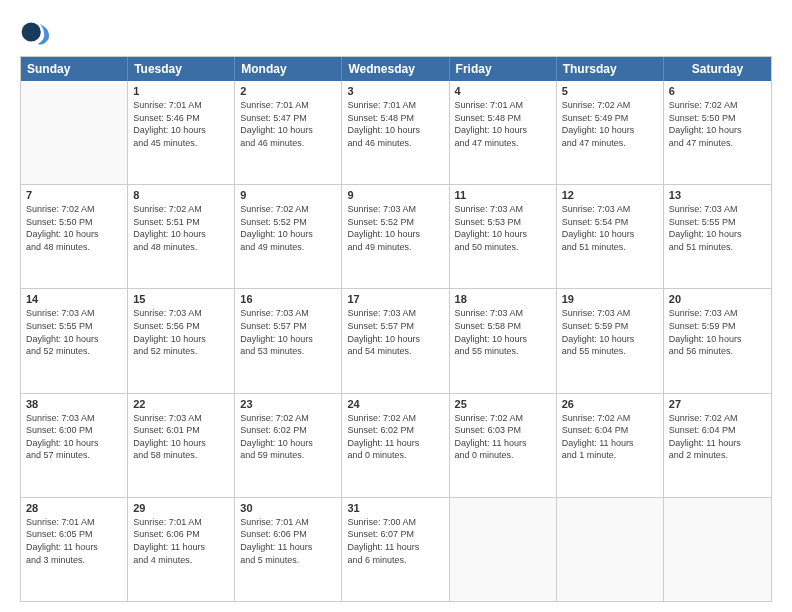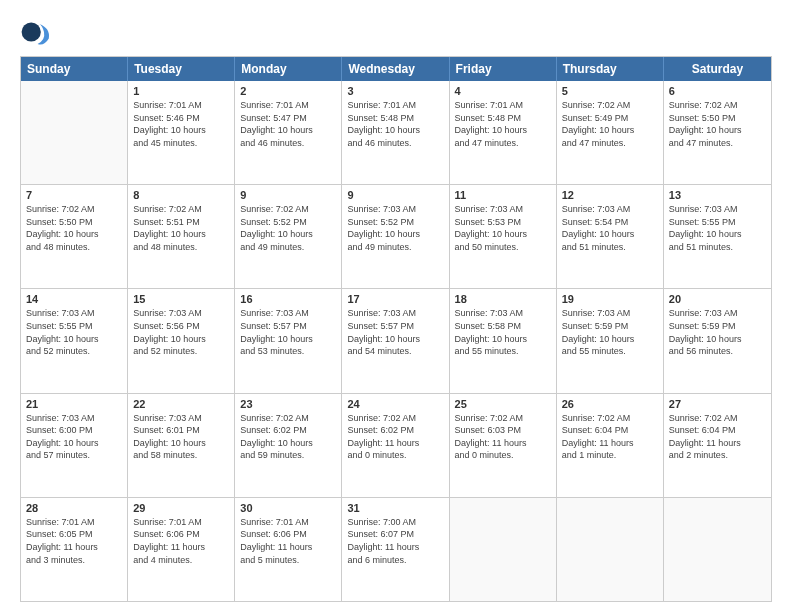--- a/index.html
+++ b/index.html
@@ -281,21 +281,21 @@
           <div class="cal-cell">
             <div class="day-num">20</div>
             <div class="day-info" style="white-space: pre-line;">Sunrise: 7:03 AM
 Sunset: 5:59 PM
 Daylight: 10 hours
 and 56 minutes.</div>
           </div>
         </div>
         <div class="cal-row">
           <div class="cal-cell">
-            <div class="day-num">21</div>
+            <div class="day-num">38</div>
             <div class="day-info" style="white-space: pre-line;">Sunrise: 7:03 AM
 Sunset: 6:00 PM
 Daylight: 10 hours
 and 57 minutes.</div>
           </div>
           <div class="cal-cell">
             <div class="day-num">22</div>
             <div class="day-info" style="white-space: pre-line;">Sunrise: 7:03 AM
 Sunset: 6:01 PM
 Daylight: 10 hours

